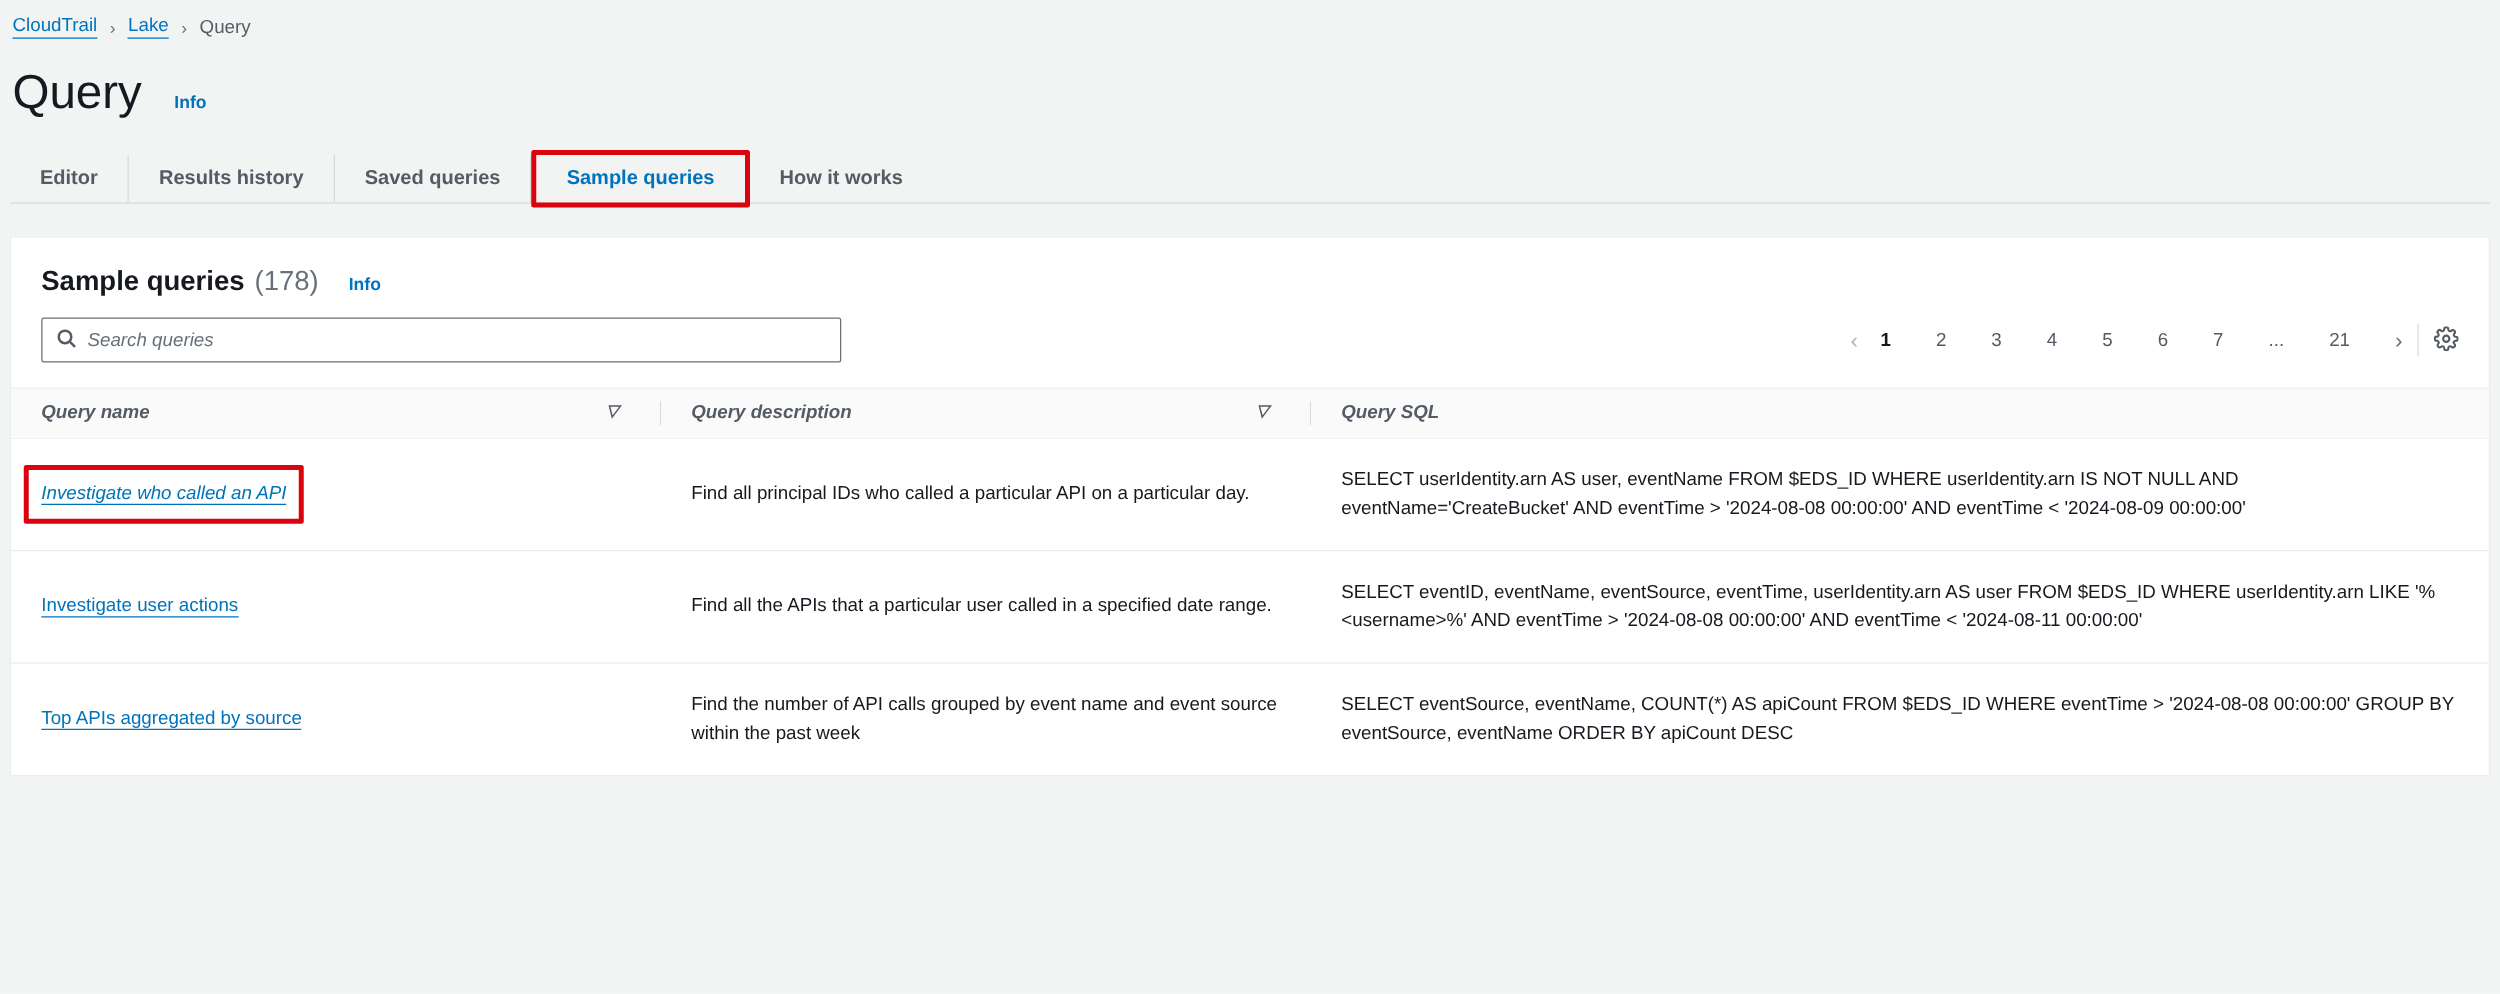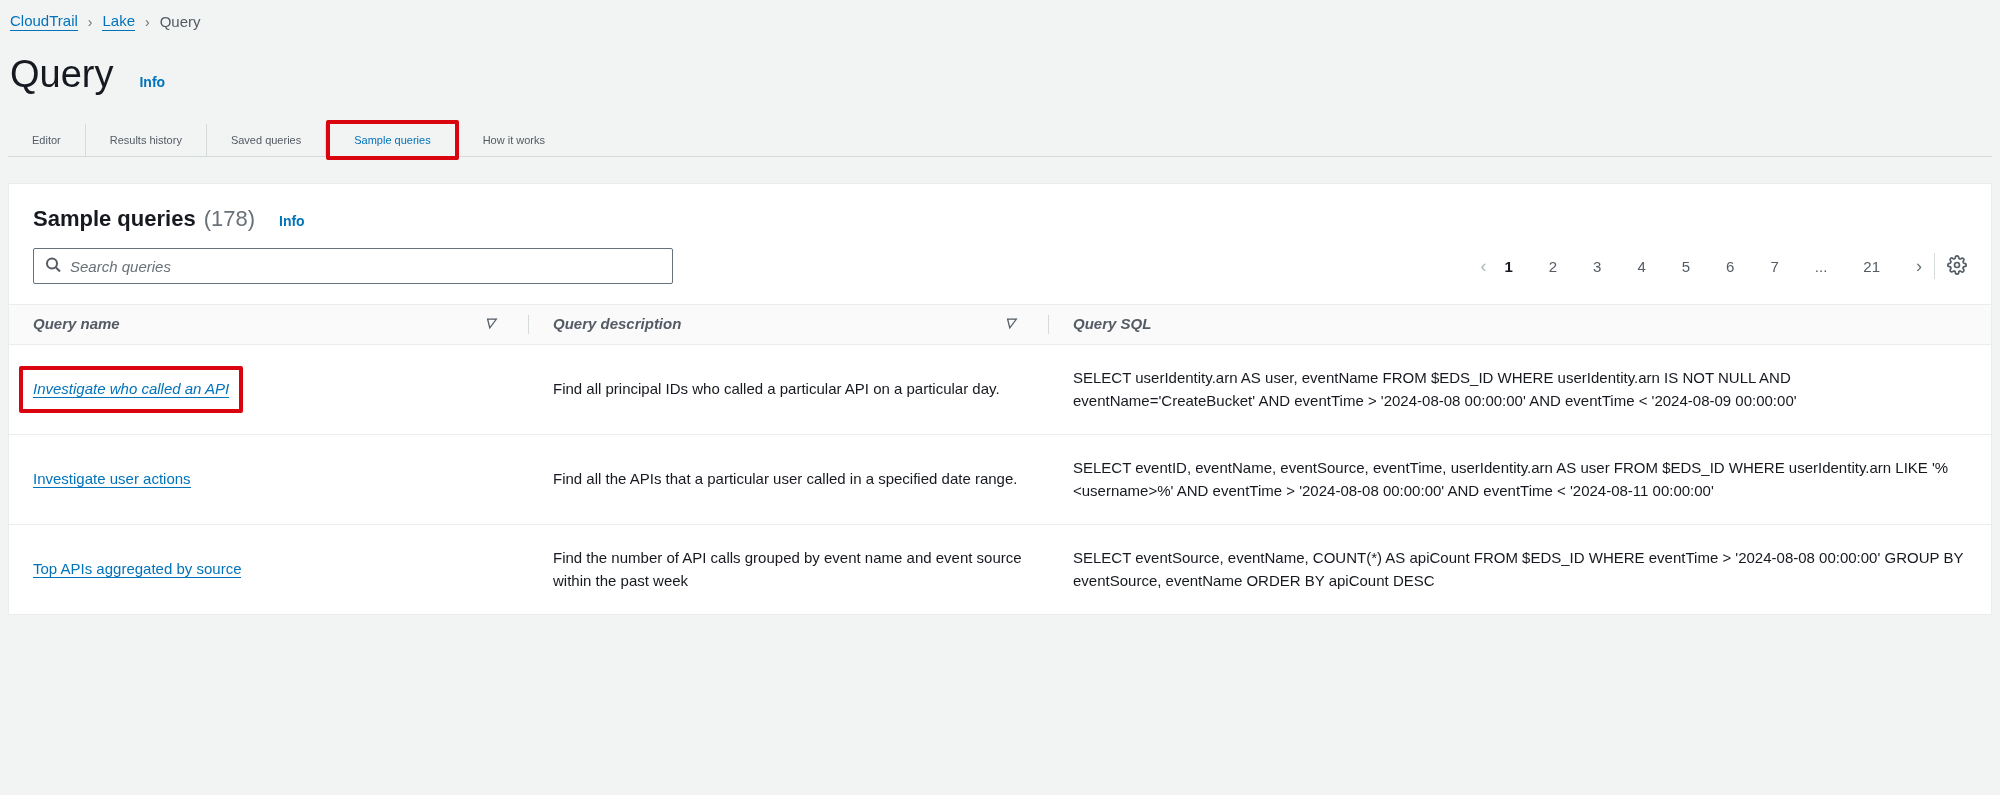--- a/index.html
+++ b/index.html
@@ -43,22 +43,22 @@
     padding-left: 16px;
   }
 
   .tabs {
     display: flex;
     margin-top: 28px;
     border-bottom: 1px solid #d5dbdb;
   }
   .tab {
     padding: 10px 24px;
-    font-size: 11px;
-    font-weight: 400;
+    font-size: 16px;
+    font-weight: 700;
     color: #545b64;
     border-right: 1px solid #d5dbdb;
     cursor: pointer;
     position: relative;
   }
   .tab.active { color: #0073bb; }
   .tab.last { border-right: none; }
   .tab.highlight {
     border: 4px solid #d9040d;
     border-radius: 2px;

